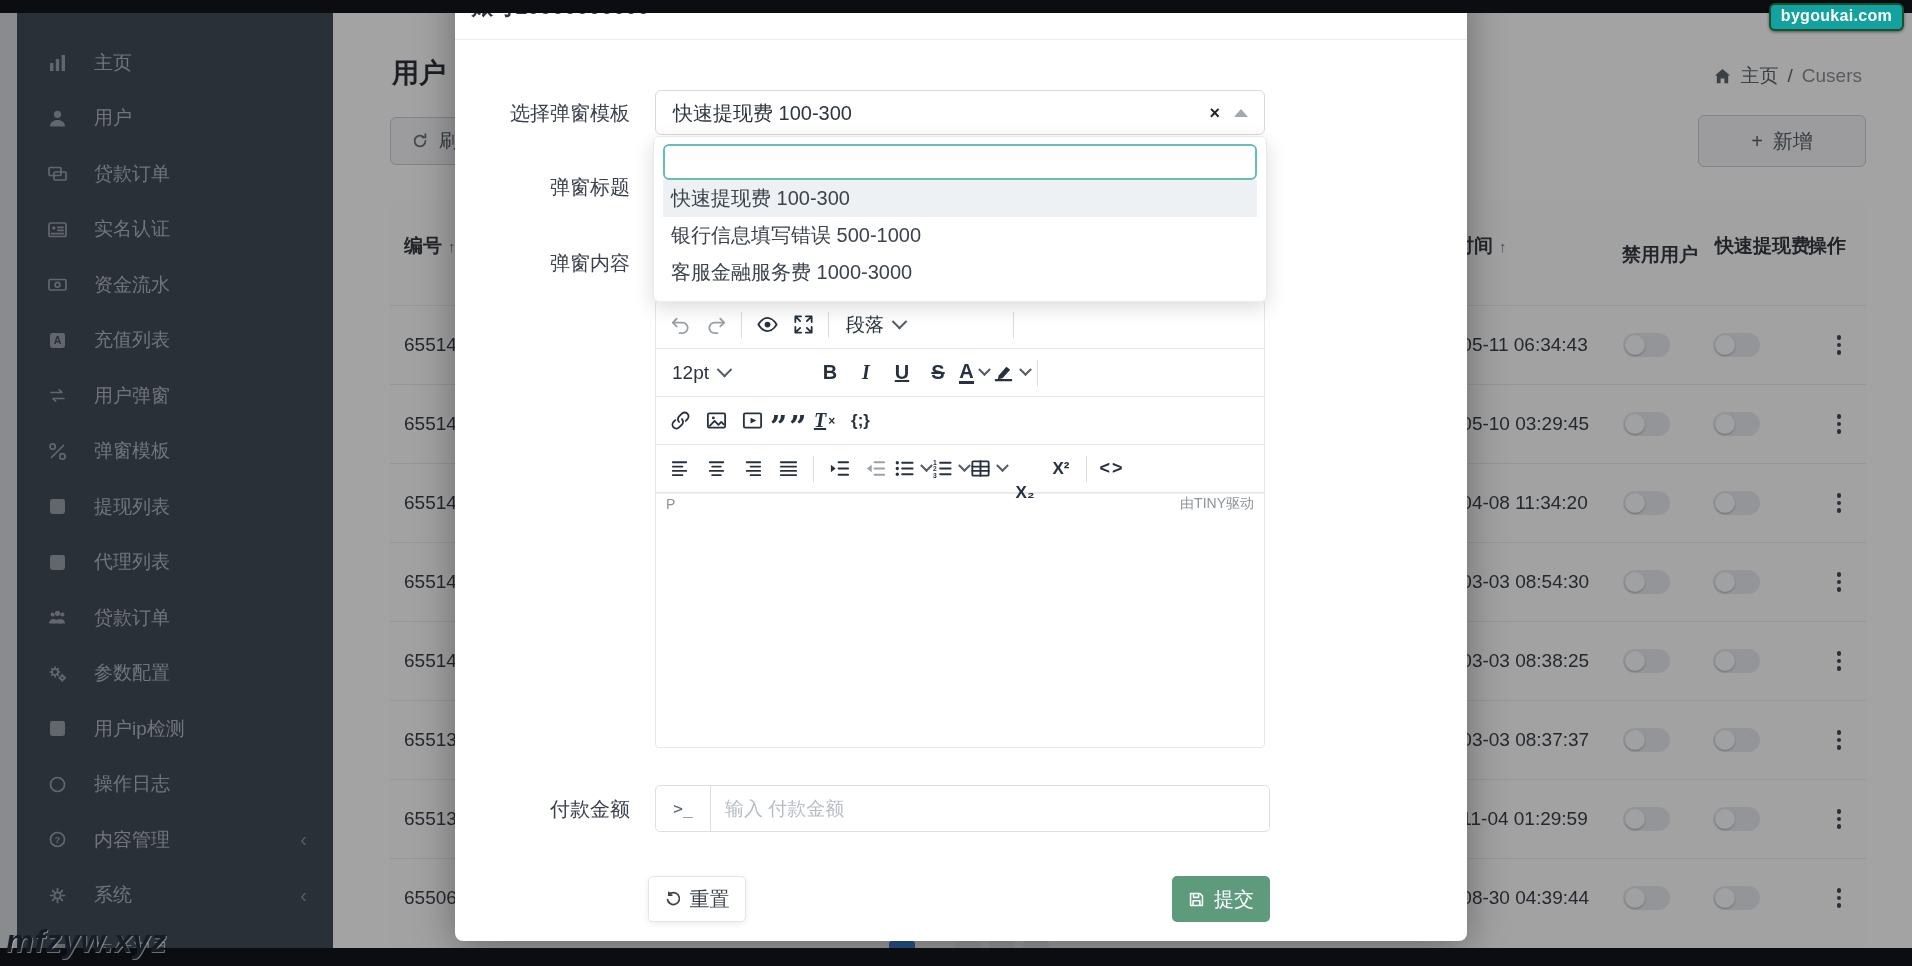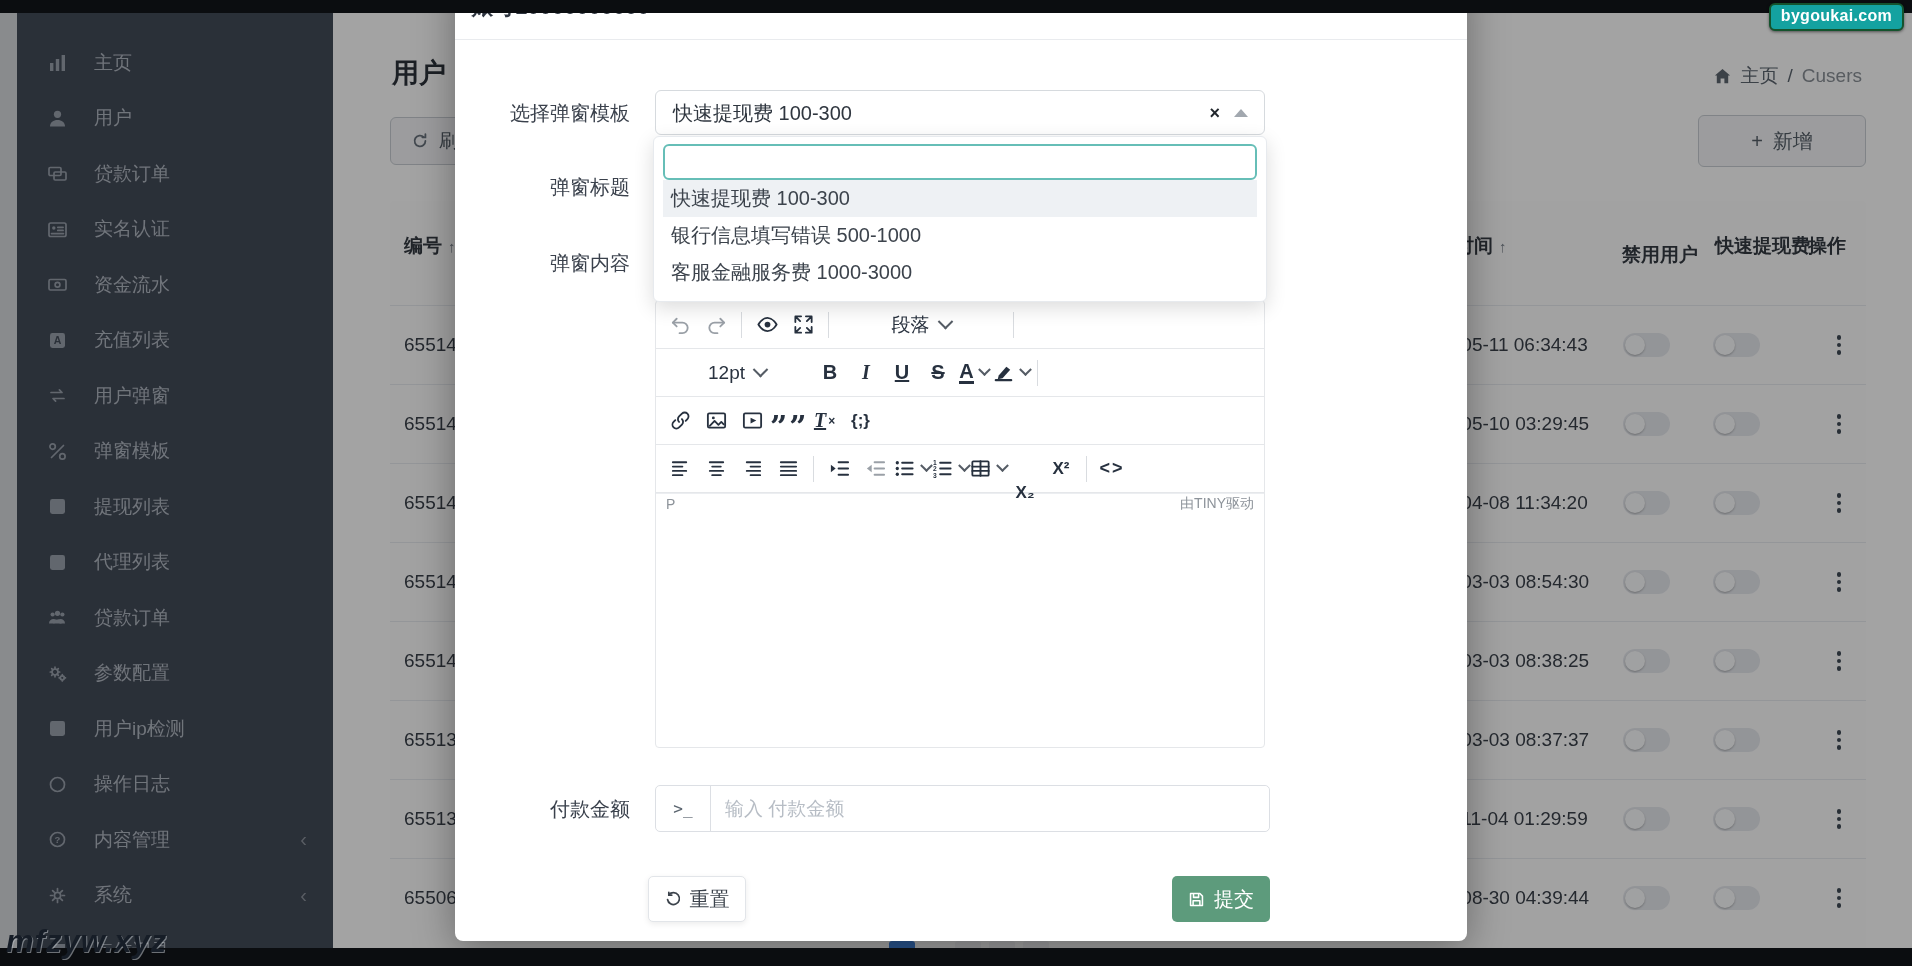--- a/index.html
+++ b/index.html
@@ -74,21 +74,21 @@
   .dd-opt.hl { background:#eef1f4; }
 
   
   .editor { position:absolute; left:200px; top:330px; width:610px; height:448px; border:1px solid #e5e7ea; border-radius:4px; background:#fff; }
   .tb-row { height:48px; display:flex; align-items:center; padding:0 6px; border-bottom:1px solid #e5e7ea; }
   .tb-btn { min-width:36px; height:36px; display:flex; align-items:center; justify-content:center; gap:2px; border-radius:3px; color:#27313f; }
   .tb-btn svg { width:23px; height:23px; fill:none; stroke:#27313f; stroke-width:1.9; stroke-linecap:round; stroke-linejoin:round; }
   .tb-btn svg .f { fill:#27313f; stroke:none; }
   .tb-btn.dis svg { stroke:#9aa0a7; } .tb-btn.dis svg .f { fill:#9aa0a7; }
   .tb-sep { width:1px; height:26px; background:#d9dce0; margin:0 7px; }
-  .tb-dd { display:flex; align-items:center; justify-content:center; padding:0 10px; height:36px; font-size:19px; color:#2a3340; }
+  .tb-dd { display:flex; align-items:center; justify-content:flex-start; padding:0 10px; height:36px; font-size:19px; color:#2a3340; }
   .chev { width:11px; height:11px; border-right:2px solid #555c65; border-bottom:2px solid #555c65; transform:rotate(45deg) translate(-2px,-2px); margin-left:10px; }
   .chev.sm { width:9px; height:9px; margin-left:4px; }
   .tb-txt { font-size:20px; font-weight:bold; }
   .it { font-style:italic; font-family:"Liberation Serif","DejaVu Serif",serif; }
   .ul { text-decoration:underline; } .st { text-decoration:line-through; }
   .quote-g { font-family:"DejaVu Serif",serif; font-size:30px; font-weight:bold; line-height:10px; padding-top:12px; }
   .editor-body { height:235px; padding:18px 25px; font-size:21px; line-height:1.55; color:#1e2228; overflow:hidden; }
   .editor-status { height:20px; display:flex; justify-content:space-between; align-items:center; padding:0 10px; color:#8d939a; font-size:14px; border-top:1px solid #eceef1; }
 
   .amount { position:absolute; left:200px; top:815px; width:615px; height:47px; border:1px solid #dcdfe4; border-radius:5px; display:flex; background:#fff; }

